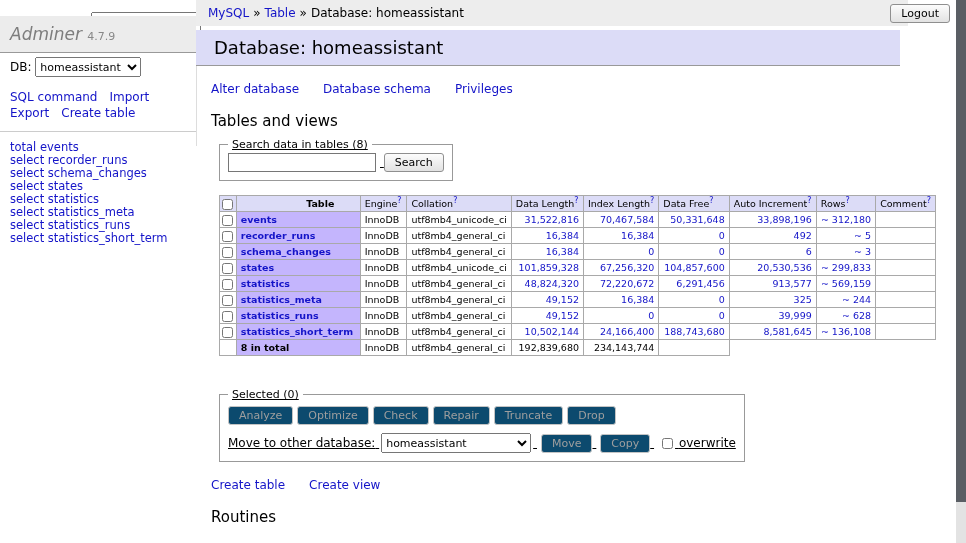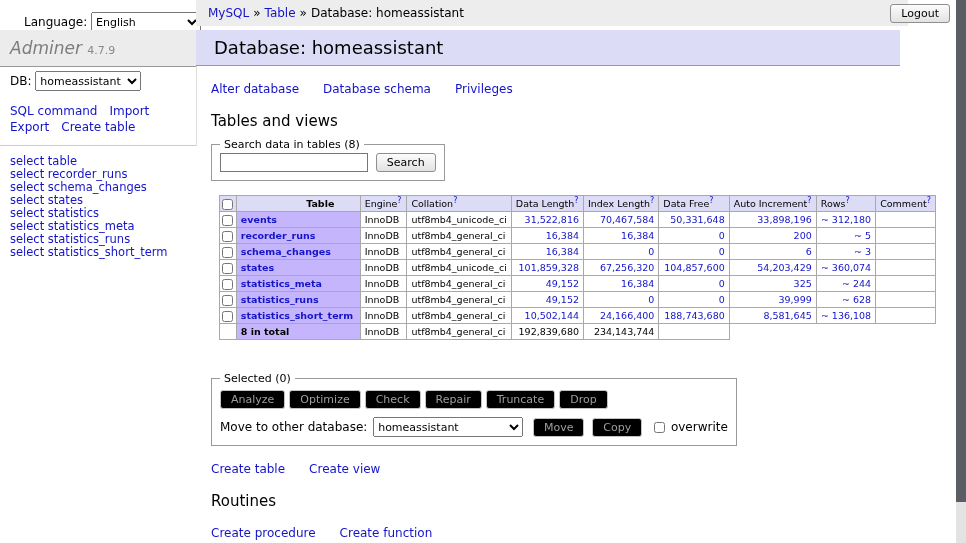--- a/index.html
+++ b/index.html
@@ -5,53 +5,53 @@
   * { box-sizing: border-box; }
   html, body { margin: 0; padding: 0; }
   body {
     width: 966px; height: 543px;
     position: relative; overflow: hidden;
     font-family: "DejaVu Sans", sans-serif;
     font-size: 12px; color: #000; background: #fff;
   }
   a { color: #1414c8; text-decoration: none; cursor: pointer; }
   button { font-family: inherit; font-size: 11px; padding: 2px 10px; border: 1px solid #8f8f8f; border-radius: 3px; background: linear-gradient(#fcfcfc, #e2e2e2); color: #000; }
-  button:disabled { color: #9e9e9e; border-color: #c4c4c4; background: #000000; }
+  button:disabled { color: #9e9e9e; border-color: #c4c4c4; background: #0c4a6e; }
   select { font-family: inherit; font-size: 11px; height: 20px; }
   input[type="text"] { font-family: inherit; }
 
   .topbar { position: absolute; top: 8px; left: 0; width: 200px; height: 26px; padding: 4px 0 0 8px; white-space: nowrap; margin-left: 16px; }
   .topbar select { width: 110px; }
 
   .breadcrumb { position: absolute; top: 0; left: 196px; right: 58px; height: 26px; line-height: 26px; background: #ededed; padding: 0 12px; white-space: nowrap; }
   .breadcrumb .sep { margin: 0 4px; color: #000; }
 
   .logout { position: absolute; top: 4px; right: 16px; }
 
-  .sidebar { position: absolute; top: 30px; left: 0; width: 196px; bottom: 0; }
+  .sidebar { position: absolute; top: 16px; left: 0; width: 196px; bottom: 0; }
   .sidebar h1 { margin: 0; background: #ececec; border-bottom: 1px solid #999; padding: 8px 10px; font-size: 17px; font-weight: normal; }
   .brand { font-style: italic; color: #7d7d7d; }
   .version { font-size: 11px; color: #888; }
   .db-row { margin: 4px 0 0 10px; }
   .db-row select { width: 106px; }
   .side-links { margin: 12px 0 0; padding: 0 0 10px 10px; border-bottom: 1px solid #ccc; line-height: 16px; }
   .side-links a { margin-right: 12px; }
   .table-list { list-style: none; margin: 9px 0 0; padding: 0 0 0 10px; font-size: 11.5px; line-height: 13px; }
   .table-list li { margin: 0; }
 
   .v-sep { position: absolute; left: 196px; top: 30px; width: 1px; height: 116px; background: #ddd; }
 
   .content { position: absolute; top: 30px; left: 196px; right: 10px; bottom: 0; overflow: hidden; }
   .content h2 { margin: 0 56px 0 0; background: #dcdcf7; border-bottom: 1px solid #999; padding: 7px 18px; font-size: 18px; font-weight: normal; }
   .content-body { padding: 0 20px 0 15px; }
   .links { margin: 16px 0 0; }
   .links a { margin-right: 24px; }
   h3 { font-size: 15px; font-weight: normal; margin: 16px 0 6px; }
 
-  fieldset { display: inline-block; vertical-align: top; border: 1px solid #999; margin: 2px 0 0; padding: 2px 8px 8px; }
+  fieldset { display: inline-block; vertical-align: top; border: 1px solid #999; margin: 2px 8px 0; padding: 2px 8px 8px; text-decoration: underline; }
   legend { font-size: 11px; padding: 0 4px; }
   .search-fs input[type="text"] { width: 148px; height: 19px; border: 1px solid #767676; font-size: 11px; padding: 1px 3px; margin-right: 4px; vertical-align: middle; }
 
   table { border-collapse: collapse; table-layout: fixed; margin: 14px 0 0 8px; font-size: 9.5px; }
   td, th { border: 1px solid #a9a9a9; padding: 1px 4px; line-height: 13px; white-space: nowrap; overflow: hidden; text-align: left; }
   thead td, thead th { background: #dcdcf7; }
   thead th { text-align: center; font-weight: bold; padding-left: 48px; }
   tbody th { background: #c4b5fd; font-weight: bold; }
   td.num { text-align: right; }
   td.check { text-align: center; padding: 0; }
@@ -96,21 +96,21 @@
     <span>DB:</span>
     <select>
       <option>homeassistant</option>
     </select>
   </div>
   <p class="side-links">
     <a>SQL command</a><a>Import</a><br>
     <a>Export</a><a>Create table</a>
   </p>
   <ul class="table-list" id="table-list">
-      <li><a>select table</a></li>
+      <li><a>total events</a></li>
       <li><a>select recorder_runs</a></li>
       <li><a>select schema_changes</a></li>
       <li><a>select states</a></li>
       <li><a>select statistics</a></li>
       <li><a>select statistics_meta</a></li>
       <li><a>select statistics_runs</a></li>
       <li><a>select statistics_short_term</a></li>
     </ul>
 </div>
 <div class="v-sep"></div>
@@ -168,21 +168,21 @@
             <td></td>
           </tr>
           <tr>
             <td class="check"><input type="checkbox" style=""></td>
             <th><a>recorder_runs</a></th>
             <td>InnoDB</td>
             <td>utf8mb4_general_ci</td>
             <td class="num"><a>16,384</a></td>
             <td class="num"><a>16,384</a></td>
             <td class="num"><a>0</a></td>
-            <td class="num"><a>200</a></td>
+            <td class="num"><a>492</a></td>
             <td class="num"><a>~ 5</a></td>
             <td></td>
           </tr>
           <tr>
             <td class="check"><input type="checkbox" style=""></td>
             <th><a>schema_changes</a></th>
             <td>InnoDB</td>
             <td>utf8mb4_general_ci</td>
             <td class="num"><a>16,384</a></td>
             <td class="num"><a>0</a></td>
@@ -192,22 +192,34 @@
             <td></td>
           </tr>
           <tr>
             <td class="check"><input type="checkbox" style=""></td>
             <th><a>states</a></th>
             <td>InnoDB</td>
             <td>utf8mb4_unicode_ci</td>
             <td class="num"><a>101,859,328</a></td>
             <td class="num"><a>67,256,320</a></td>
             <td class="num"><a>104,857,600</a></td>
-            <td class="num"><a>54,203,429</a></td>
-            <td class="num"><a>~ 360,074</a></td>
+            <td class="num"><a>20,530,536</a></td>
+            <td class="num"><a>~ 299,833</a></td>
+            <td></td>
+          </tr>
+          <tr>
+            <td class="check"><input type="checkbox" style=""></td>
+            <th><a>statistics</a></th>
+            <td>InnoDB</td>
+            <td>utf8mb4_general_ci</td>
+            <td class="num"><a>48,824,320</a></td>
+            <td class="num"><a>72,220,672</a></td>
+            <td class="num"><a>6,291,456</a></td>
+            <td class="num"><a>913,577</a></td>
+            <td class="num"><a>~ 569,159</a></td>
             <td></td>
           </tr>
           <tr>
             <td class="check"><input type="checkbox" style=""></td>
             <th><a>statistics_meta</a></th>
             <td>InnoDB</td>
             <td>utf8mb4_general_ci</td>
             <td class="num"><a>49,152</a></td>
             <td class="num"><a>16,384</a></td>
             <td class="num"><a>0</a></td>

